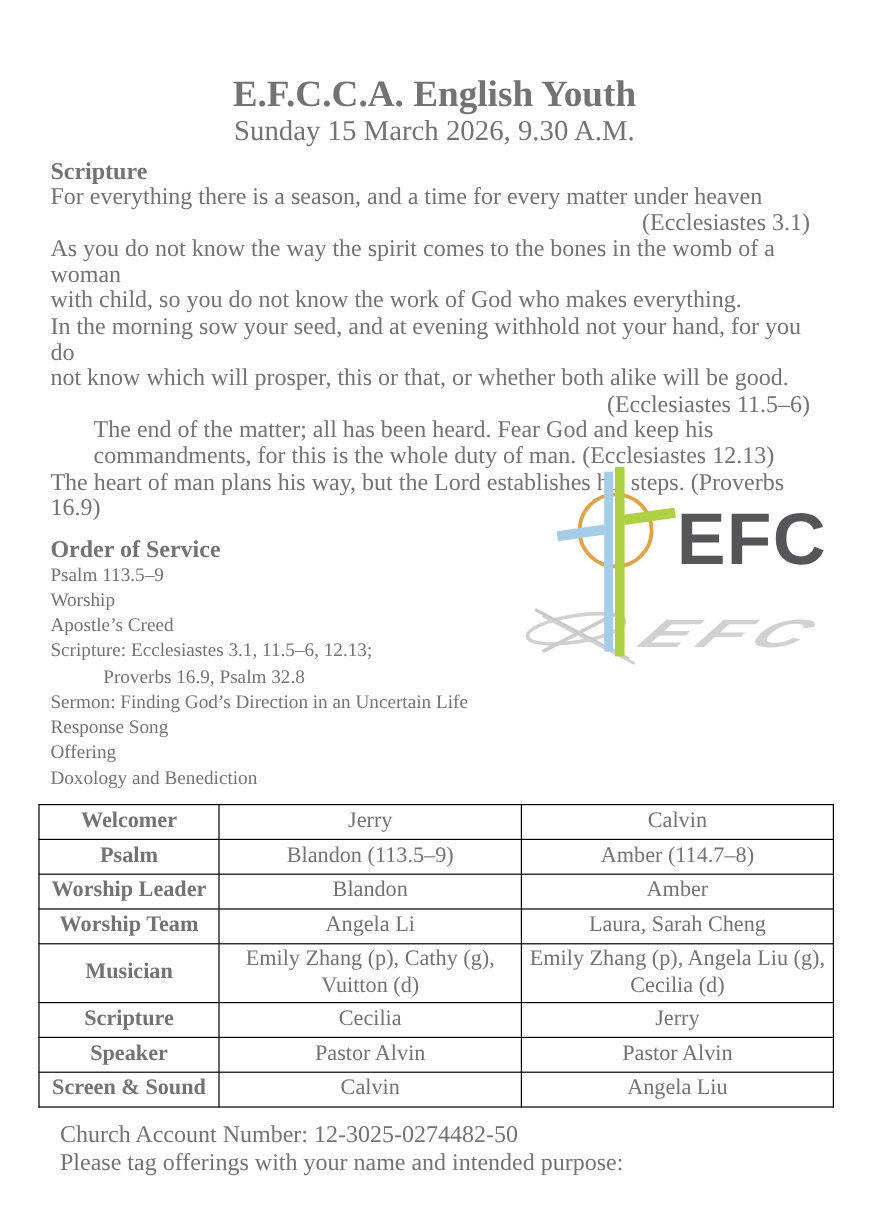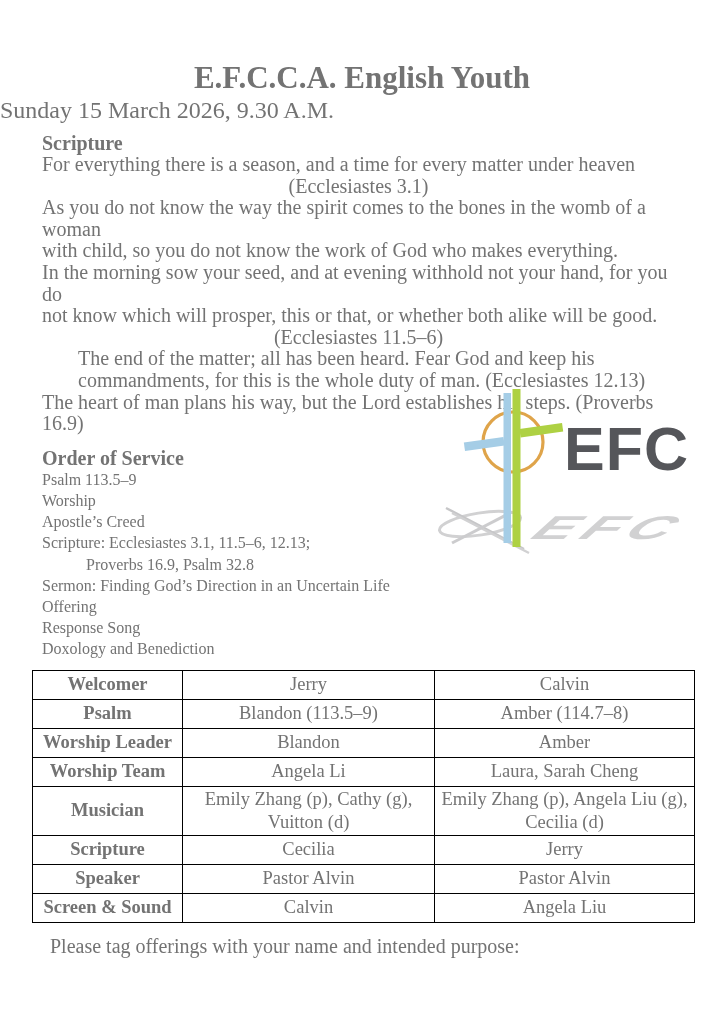--- a/index.html
+++ b/index.html
@@ -13,34 +13,34 @@
     margin-top:15px;
   }
   .title{
     padding-top:46px;
     text-align:center;
     font-size:31px;
     font-weight:bold;
     line-height:34px;
   }
   .subtitle{
-    text-align:left;
+    text-align:center;
     font-size:24px;
     line-height:28px;
     margin-top:1px;
   }
   .content{margin-left:42px;margin-right:49px;}
   .sec-heading{
     font-size:20px;
     font-weight:bold;
     line-height:22px;
   }
   .scripture{margin-top:8px;}
   .line{font-size:20px;line-height:21.6px;}
-  .line.right{text-align:center;}
+  .line.right{text-align:right;}
   .line.indent{padding-left:36px;}
   .order{margin-top:12px;}
   .order-item{font-size:16px;line-height:21.2px;}
   .order-item.indent{padding-left:44px;}
   .logo-wrap{
     position:absolute;
     left:430px;top:362px;
     width:285px;height:192px;
   }
   table.roster{
@@ -88,22 +88,22 @@
   </div>
 
   <div class="content order">
     <div class="sec-heading">Order of Service</div>
     <div class="order-item">Psalm 113.5–9</div>
     <div class="order-item">Worship</div>
     <div class="order-item">Apostle’s Creed</div>
     <div class="order-item">Scripture: Ecclesiastes 3.1, 11.5–6, 12.13;</div>
     <div class="order-item indent">Proverbs 16.9, Psalm 32.8</div>
     <div class="order-item">Sermon: Finding God’s Direction in an Uncertain Life</div>
+    <div class="order-item">Response Song</div>
     <div class="order-item">Offering</div>
-    <div class="order-item">Response Song</div>
     <div class="order-item">Doxology and Benediction</div>
   </div>
 
   <div class="logo-wrap">
     <svg width="285" height="192" viewBox="0 0 285 192">
 
       <g opacity="0.8">
         <ellipse cx="50" cy="147" rx="41" ry="11" fill="none" stroke="#c6c6c8" stroke-width="3" transform="rotate(-9 50 147)"></ellipse>
         <line x1="16" y1="131" x2="94" y2="172" stroke="#b9b9bb" stroke-width="2.5"></line>
         <line x1="22" y1="136" x2="99" y2="176" stroke="#c6c6c8" stroke-width="2.5"></line>
@@ -167,17 +167,18 @@
       </tr>
       <tr>
         <td class="bold">Screen &amp; Sound</td>
         <td>Calvin</td>
         <td>Angela Liu</td>
       </tr>
     </tbody>
   </table>
 
   <div class="footer">
+    <div>Church Account Number: 12-3025-0274482-50</div>
     <div>Please tag offerings with your name and intended purpose:</div>
 
   </div>
 
 </div>
 
 </body></html>

